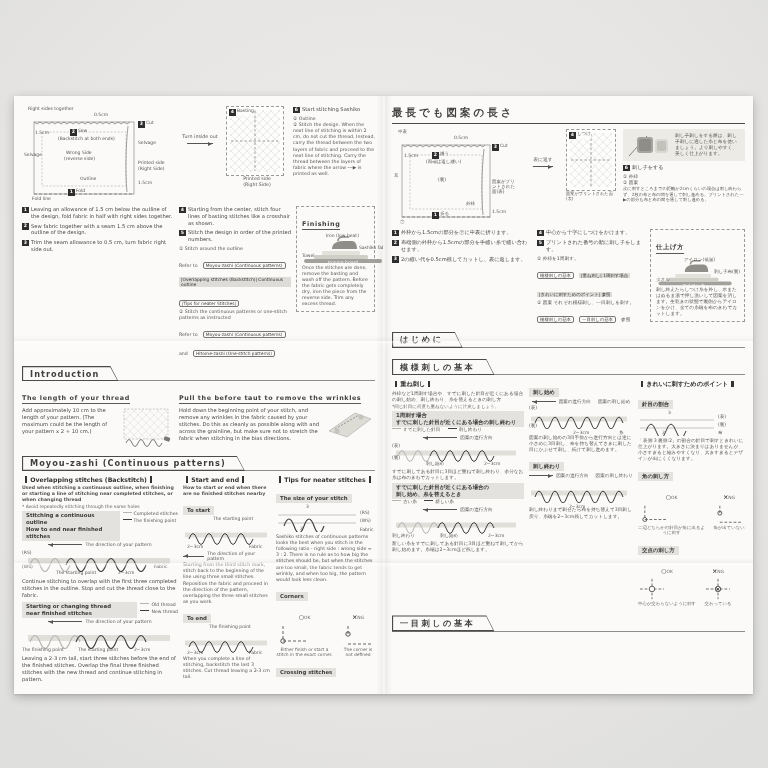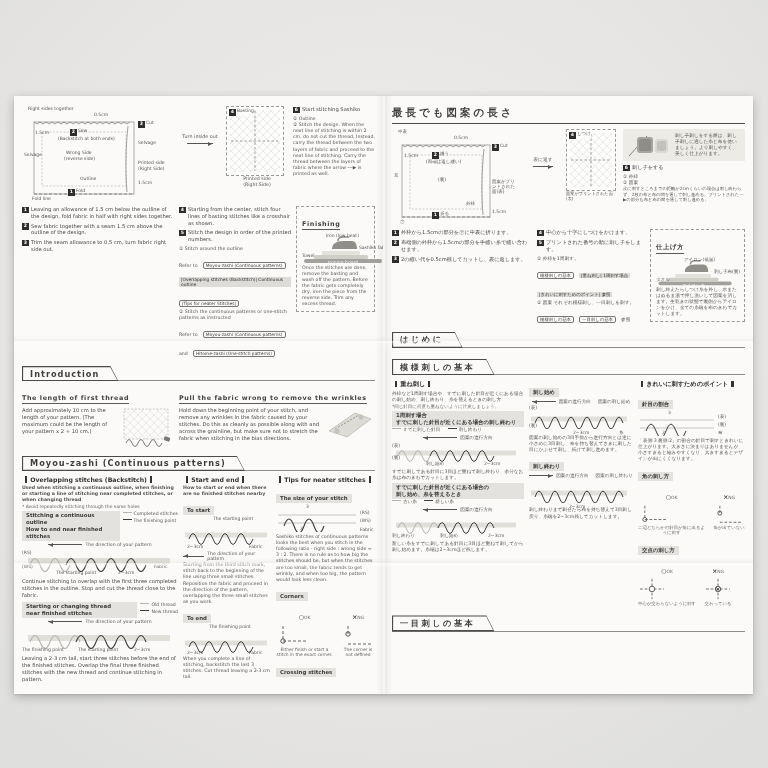--- a/index.html
+++ b/index.html
@@ -182,32 +182,32 @@
       </div>
     </div>
 
     <div class="sect">
       <span class="tabw">
           <span class="tabi">Introduction</span>
         </span>
     </div>
     <div class="row">
       <div style="width:152px;flex:none">
-        <span class="uhead">The length of first thread</span>
+        <span class="uhead">The length of your thread</span>
         <div class="row" style="gap:3px">
           <div class="t" style="flex:1">Add approximately 10 cm to the length of your pattern. (The maximum could be the length of your pattern x 2 + 10 cm.)</div>
           <svg width="52" height="42" viewBox="0 0 52 42" style="flex:none">
             <rect x="2" y="2" width="44" height="30" fill="url(#pdots)" stroke="#b5b5b0" stroke-width="0.7" stroke-dasharray="2 1.6"></rect>
             <path d="M4 36q3-7 6 0t6 0t6 0t6 0t6 0t6 0" fill="none" stroke="#666" stroke-width="0.9"></path>
             <rect x="42" y="30" width="6" height="4" rx="1" fill="#777" transform="rotate(20 45 32)"></rect>
           </svg>
         </div>
       </div>
       <div style="flex:1">
-        <span class="uhead">Pull the fabric wrong to remove the wrinkles</span>
+        <span class="uhead">Pull the before taut to remove the wrinkles</span>
         <div class="row" style="gap:3px">
           <div class="t" style="flex:1">Hold down the beginning point of your stitch, and remove any wrinkles in the fabric caused by your stitches. Do this as cleanly as possible along with and across the grainline, but make sure not to stretch the fabric when stitching in the bias directions.</div>
           <svg width="50" height="34" viewBox="0 0 50 34" style="flex:none">
             <path d="M4 24L30 6l16 6L22 30z" fill="#dcdbd4" stroke="#aaa" stroke-width="0.6"></path>
             <path d="M10 22L34 8" stroke="#777" stroke-width="0.7" stroke-dasharray="2 1.5"></path>
             <circle cx="12" cy="24" r="2.5" fill="#c4c3bc"></circle>
               <circle cx="36" cy="10" r="2.5" fill="#c4c3bc"></circle>
           </svg>
         </div>
       </div>

